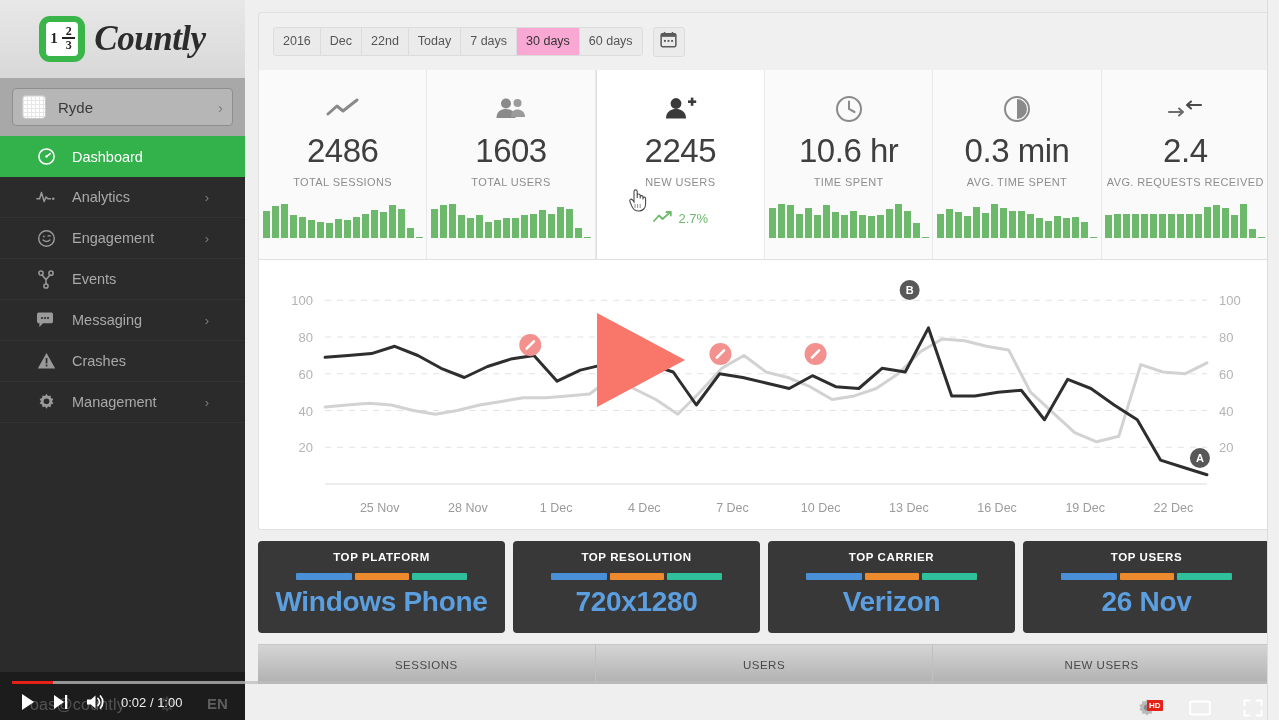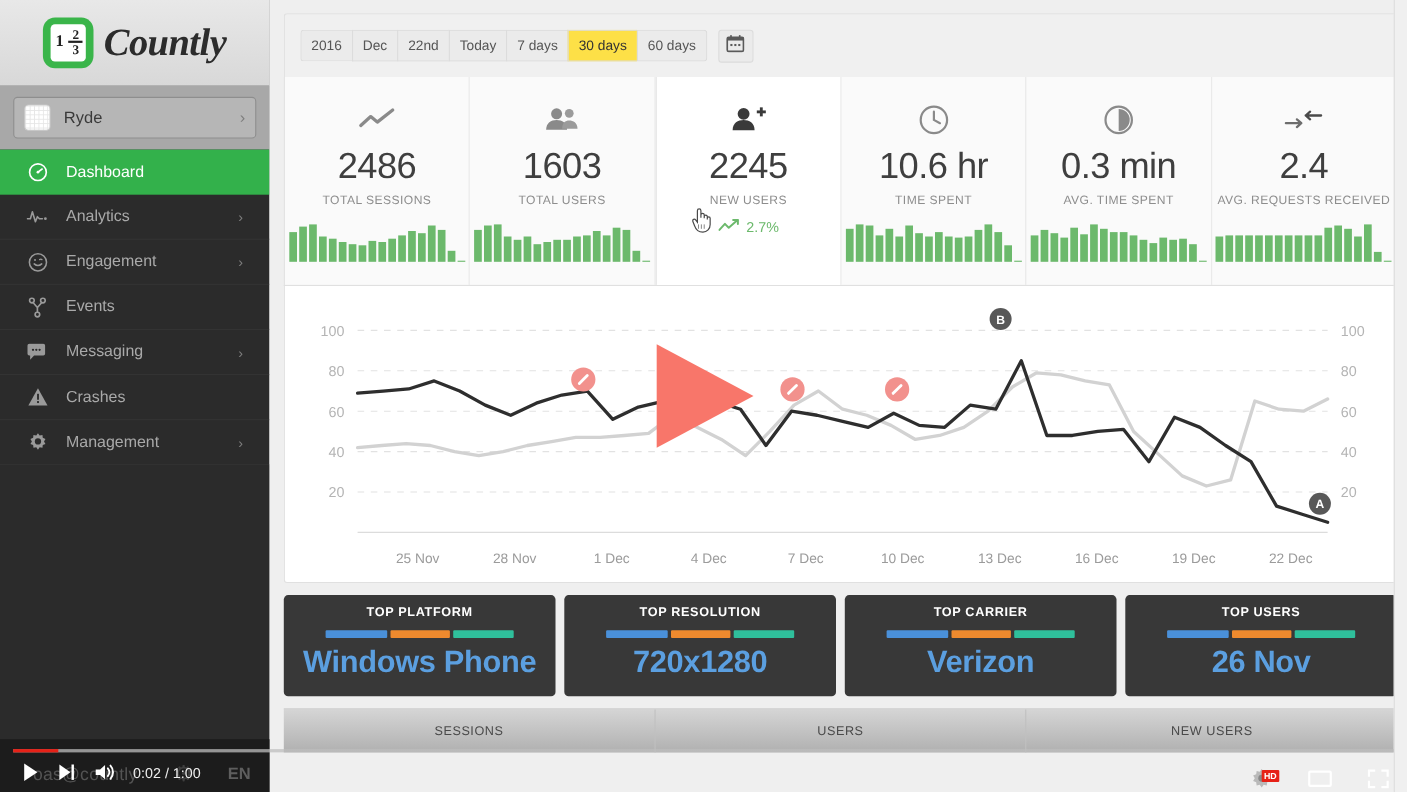--- a/index.html
+++ b/index.html
@@ -60,21 +60,21 @@
     border: 1px solid #c7c7c7;
     background-image: linear-gradient(#e6e6e6 1px, transparent 1px), linear-gradient(90deg, #e6e6e6 1px, transparent 1px);
     background-size: 4px 4px;
   }
   .app-name { flex: 1; color: #3a3a3a; font-size: 15px; }
   .app-chev { color: #7d7d7d; font-size: 15px; }
 
   .nav { display: flex; flex-direction: column; }
   .nav-item {
     height: 41px; display: flex; align-items: center;
-    padding: 0 24px; gap: 16px;
+    padding: 0 36px; gap: 16px;
     color: #a9a9a9; font-size: 14.5px;
     border-bottom: 1px solid #333;
     cursor: pointer;
   }
   .nav-item.active { background: #33b14b; color: #fff; height: 41px; border-bottom: none; }
   .nav-icon { width: 20px; display: flex; align-items: center; justify-content: center; }
   .nav-icon svg { display: block; }
   .nav-label { flex: 1; }
   .nav-chev { font-size: 13px; color: #7d7d7d; }
   .nav-item.active .nav-chev { color: #cdebd3; }
@@ -100,21 +100,21 @@
     font-weight: 500; flex: 1;
   }
   .btngroup { display: flex; border-radius: 3px; overflow: hidden; }
   .dbtn {
     background: #ebebeb; border: 1px solid #dcdcdc; border-right: none;
     padding: 6px 9px; font-size: 12.5px; color: #555;
     cursor: pointer; line-height: 1.2;
   }
   .dbtn:first-child { border-radius: 3px 0 0 3px; }
   .dbtn:last-child { border-right: 1px solid #dcdcdc; border-radius: 0 3px 3px 0; }
-  .dbtn.active { background: #fde047; color: #333; }
+  .dbtn.active { background: #f9a8d4; color: #333; }
   .cal-btn {
     margin-left: 10px; width: 32px; height: 30px;
     background: #ebebeb; border: 1px solid #dcdcdc; border-radius: 3px;
     display: flex; align-items: center; justify-content: center; cursor: pointer;
   }
 
   
   .kpi-row {
     display: flex; background: #fafafa;
     border: 1px solid #e0e0e0; border-top: none;
@@ -132,21 +132,21 @@
     font-size: 33px; color: #3f3f3f; margin-top: 6px; letter-spacing: -0.5px;
     font-weight: 400;
   }
   .kpi-label {
     font-size: 11px; color: #8d8d8d; letter-spacing: 0.4px; margin-top: 6px;
     text-transform: uppercase;
   }
   .spark { margin-top: 16px; display: flex; align-items: flex-end; gap: 2px; height: 34px; }
   .spark i { display: block; width: 7px; background: #6cb96c; }
   .kpi-trend {
-    margin-top: 11px; display: flex; align-items: center; gap: 7px;
+    margin-top: 23px; display: flex; align-items: center; gap: 7px;
     color: #6cb96c; font-size: 13px;
   }
 
   
   .chart-panel {
     background: #fff; border: 1px solid #e0e0e0; border-top: none;
     height: 270px; position: relative; border-radius: 0 0 3px 3px;
   }
   .chart-svg { display: block; width: 100%; height: 270px; }
 

